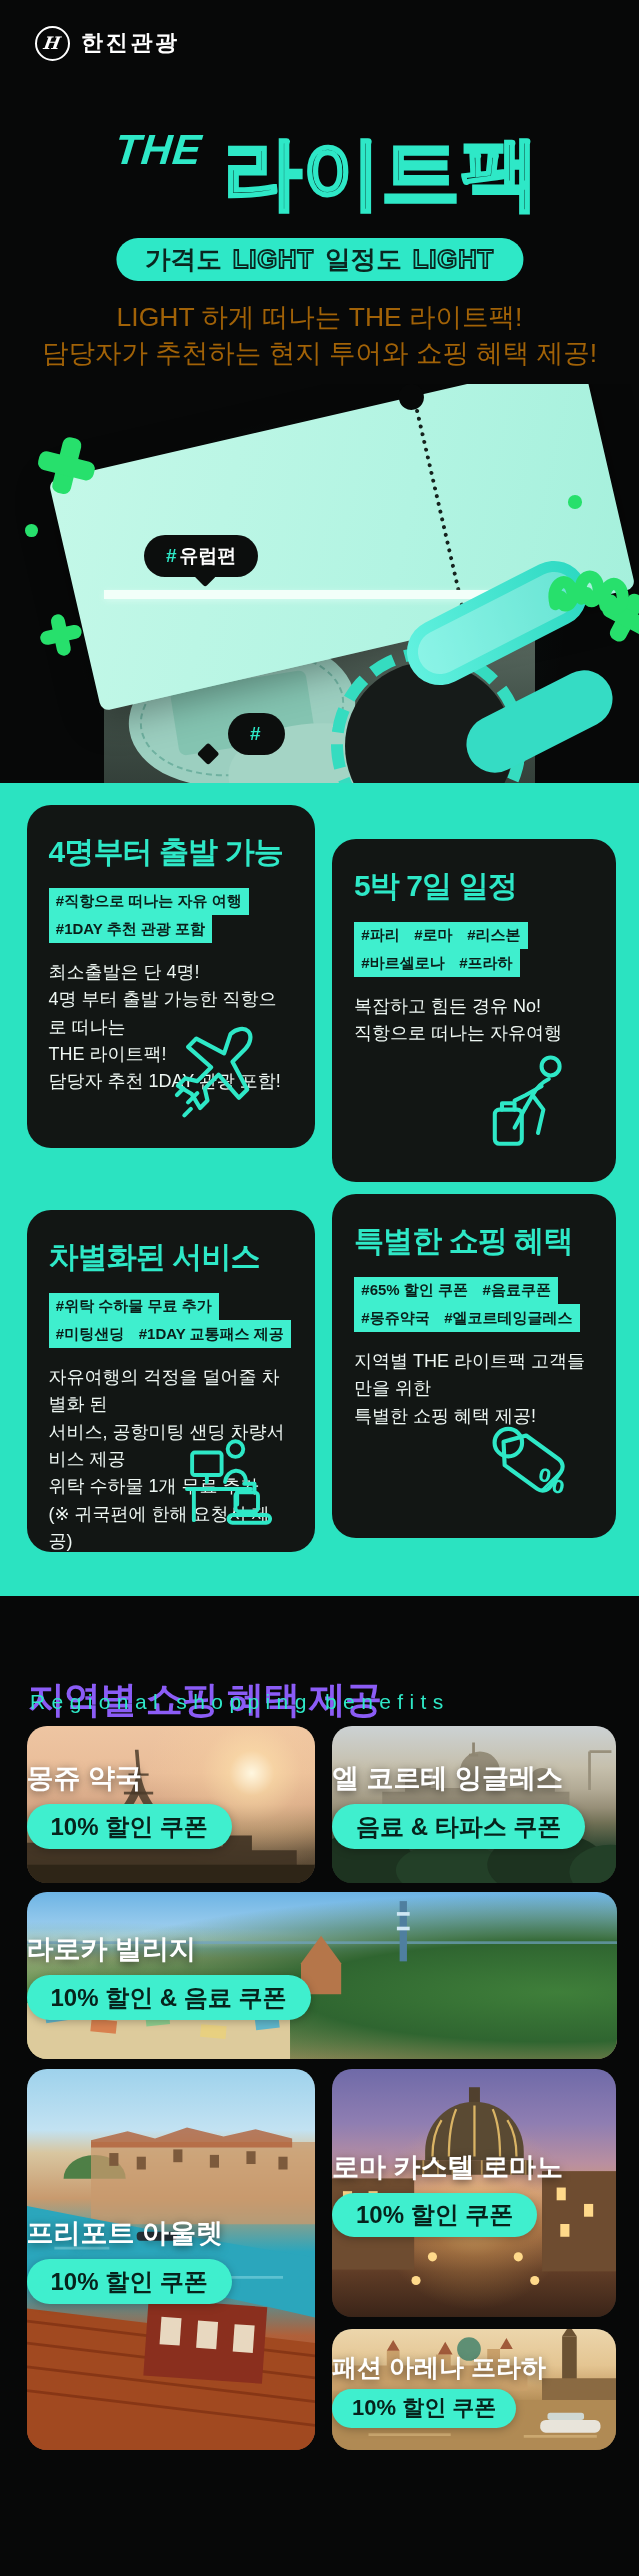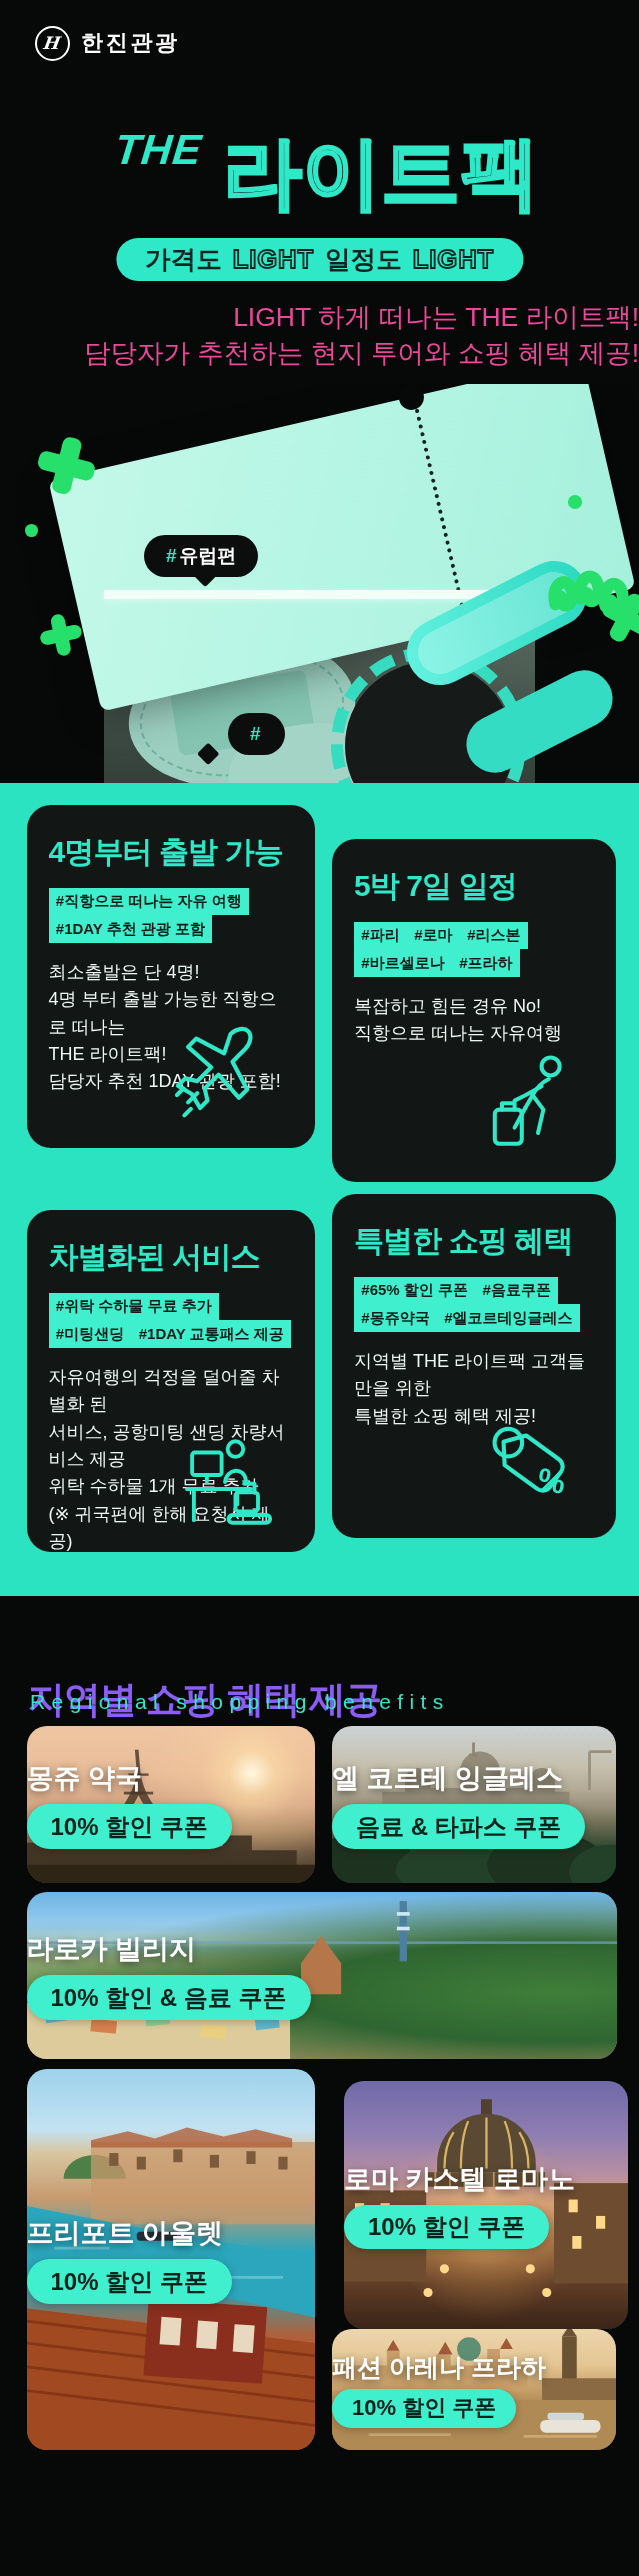--- a/index.html
+++ b/index.html
@@ -16,21 +16,21 @@
   
   .hero-the{position:absolute;left:115px;top:126px;color:#2ee8c7;font-size:42px;font-weight:800;
             font-style:italic;letter-spacing:0.9px;transform:skewX(-6deg);}
   .hero-main{position:absolute;left:223px;top:133px;font-size:79px;font-weight:900;line-height:1;
              color:#05100d;-webkit-text-stroke:2.7px #2ee8c7;letter-spacing:0;}
   .hero-badge{position:absolute;left:50%;top:238px;transform:translateX(-50%);height:43px;
               background:#2ee8c7;border-radius:23px;display:flex;align-items:center;gap:11px;
               padding:0 29px;white-space:nowrap;}
   .badge-solid{color:#0a2620;font-size:25.6px;font-weight:800;}
   .badge-hollow{color:transparent;-webkit-text-stroke:1.8px #0a2620;font-size:25.6px;font-weight:900;letter-spacing:0.9px;}
-  .hero-sub{position:absolute;width:100%;text-align:right;color:#ec4899;font-weight:300;font-size:26.5px;}
+  .hero-sub{position:absolute;width:100%;text-align:center;color:#a16207;font-weight:300;font-size:26.5px;}
   .sub1{top:299px}.sub2{top:335px}
 
   
   .ill{position:absolute;left:0;top:384px;width:639px;height:402px;overflow:hidden;}
   .glow{position:absolute;left:37px;top:0;width:566px;height:402px;
         background:radial-gradient(ellipse at 50% 60%, rgba(46,232,199,.10), transparent 62%);}
   .case-body{position:absolute;left:104px;top:208px;width:431px;height:194px;border-radius:20px 20px 0 0;
              background:linear-gradient(180deg,#7d948a 0%,#55655c 28%,#404f47 65%,#333f39 100%);}
   .stamp1{position:absolute;left:128px;top:256px;width:228px;height:146px;border-radius:50%;
           background:#9ccfc0;transform:rotate(-9deg);}
@@ -362,21 +362,21 @@
         <rect x="186" y="276" width="22" height="30" fill="#e8d8c0" transform="rotate(4 197 291)"></rect>
         <rect x="226" y="280" width="22" height="30" fill="#e8d8c0" transform="rotate(4 237 295)"></rect>
       </svg>
     </div>
     <figcaption class="cap">
       <div class="cap-name">프리포트 아울렛</div>
       <div class="cap-pill">10% 할인 쿠폰</div>
     </figcaption>
   </figure>
 
-  <figure class="pcard pp4" style="margin:12px;">
+  <figure class="pcard pp4" style="margin:0;">
     <div class="photo ph-rome">
       <svg viewBox="0 0 311 272" preserveAspectRatio="none">
         <rect x="150" y="20" width="12" height="20" fill="#50402e"></rect>
         <path d="M156 36 a54 54 0 0 1 54 54 v10 h-108 v-10 a54 54 0 0 1 54 -54 z" fill="#5a4a33"></path>
         <path d="M156 40 v56 M136 44 c-6 14 -8 30 -8 52 M176 44 c6 14 8 30 8 52 M120 56 c-8 12 -10 26 -10 40 M192 56 c8 12 10 26 10 40" stroke="#e8c06a" stroke-width="2.5" fill="none" opacity="0.9"></path>
         <rect x="92" y="100" width="128" height="16" fill="#6a5238"></rect>
         <path d="M100 100 v16 M116 100 v16 M132 100 v16 M148 100 v16 M164 100 v16 M180 100 v16 M196 100 v16 M212 100 v16" stroke="#d8b06a" stroke-width="2" opacity="0.8"></path>
         <rect x="0" y="120" width="90" height="100" fill="#6e4c30"></rect>
         <rect x="230" y="112" width="81" height="110" fill="#6e4c30"></rect>
         <rect x="12" y="134" width="10" height="14" fill="#ffd98a"></rect>

